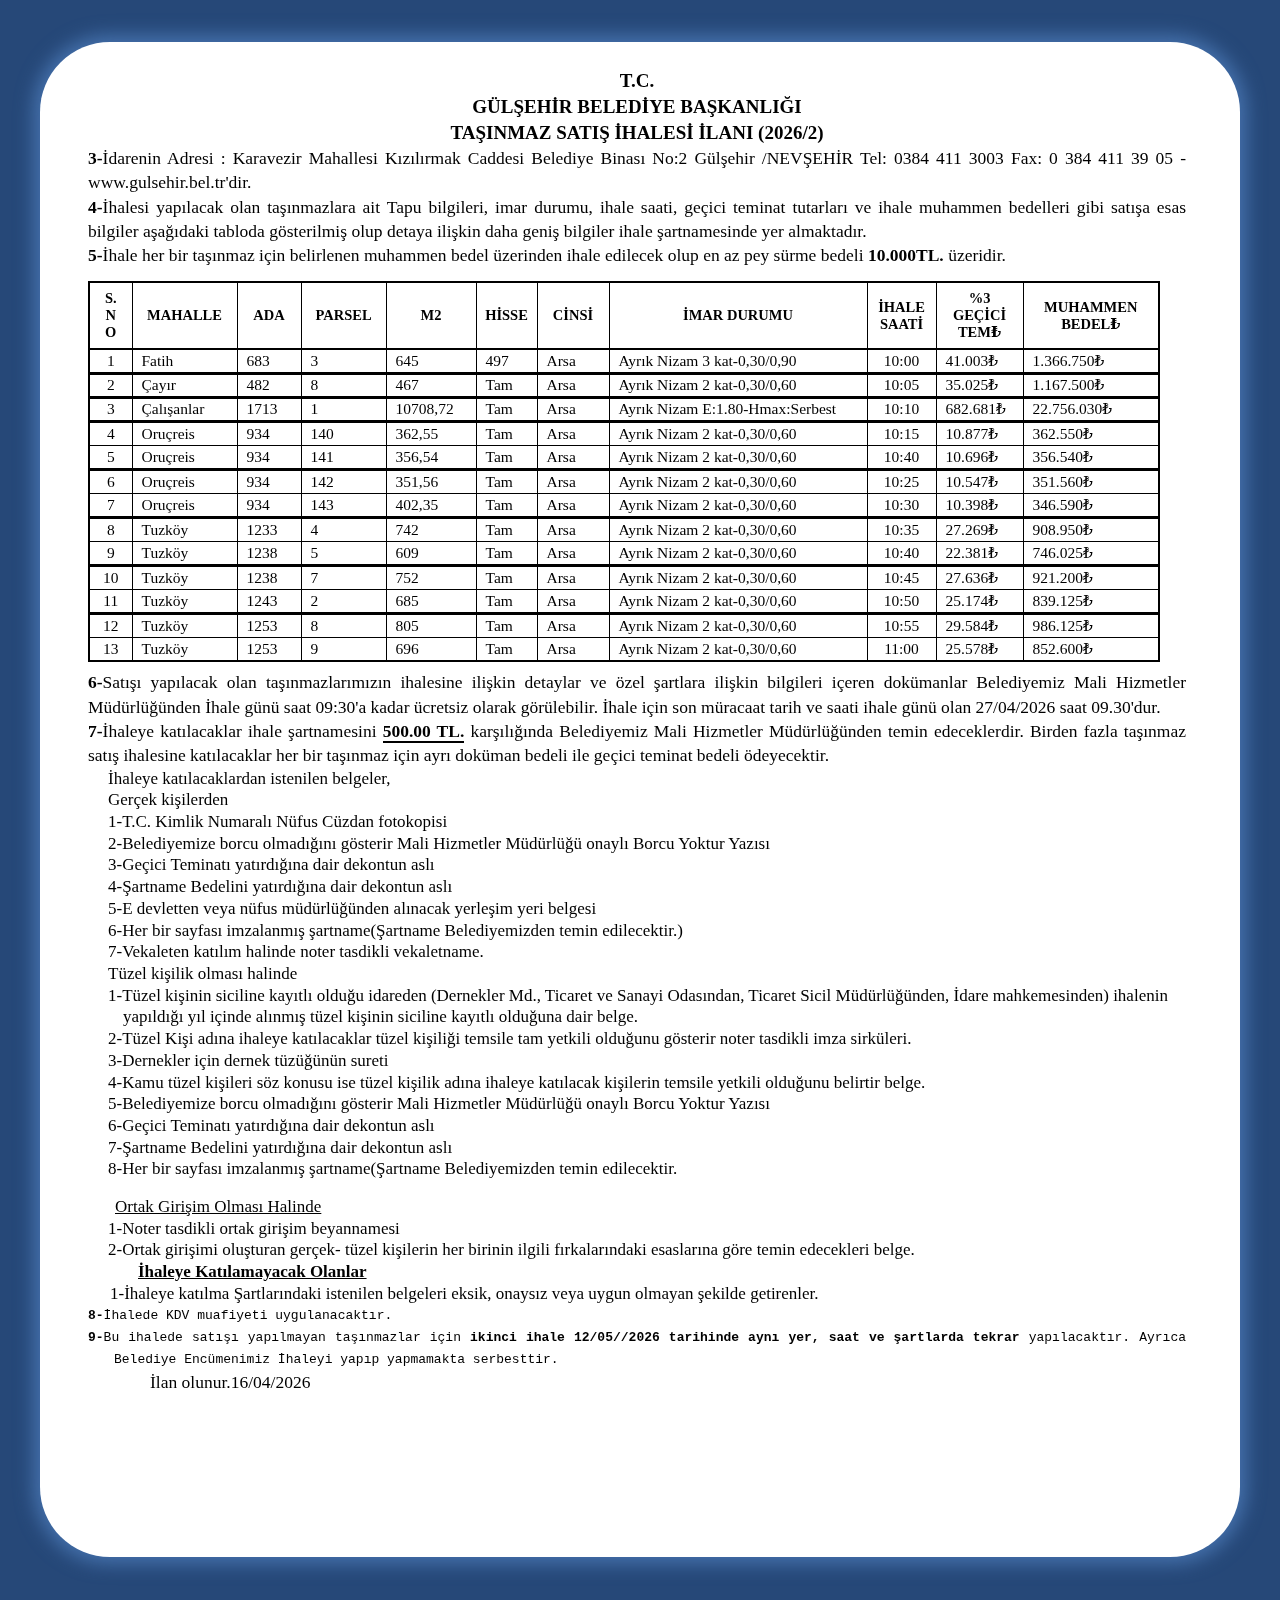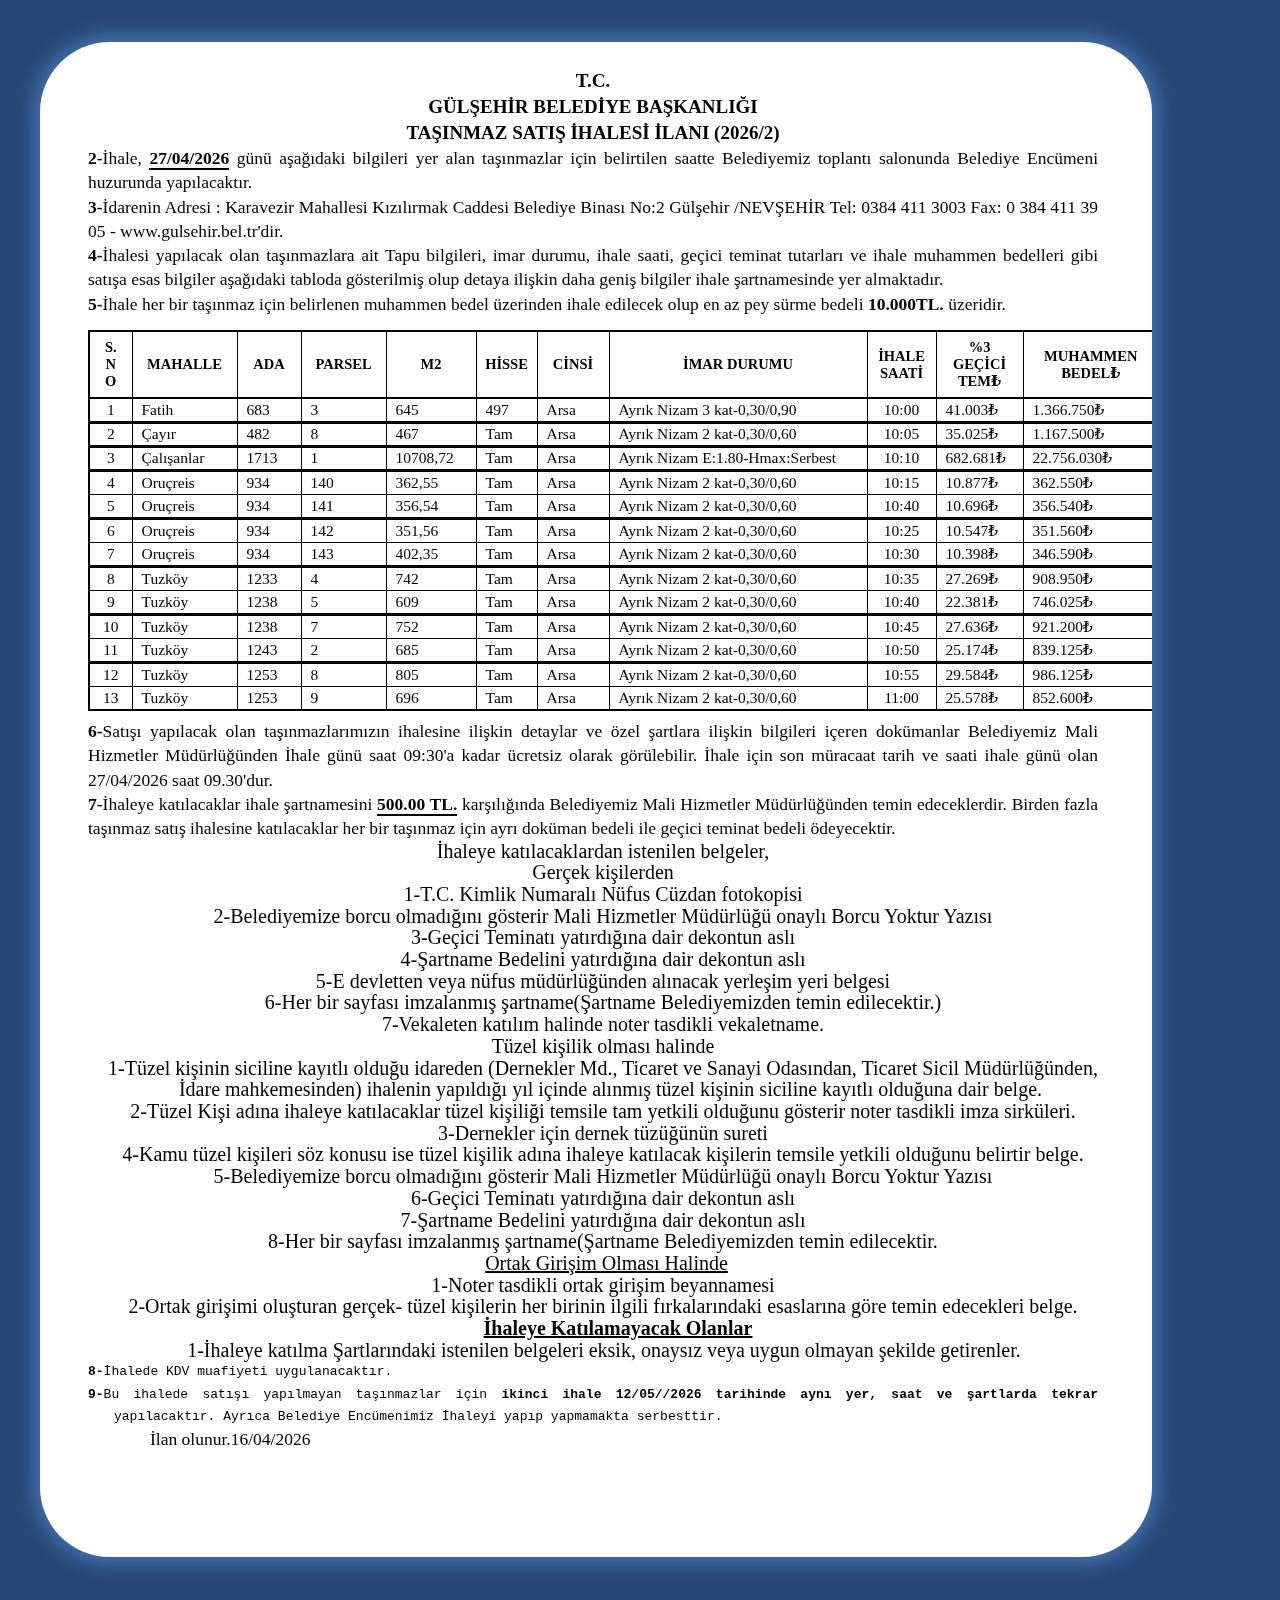--- a/index.html
+++ b/index.html
@@ -6,21 +6,21 @@
   body{
     width:1280px;height:1600px;
     background:#264878;
     font-family:"Liberation Serif","DejaVu Serif",serif;
     color:#000;
     position:relative;
     overflow:hidden;
   }
   .card{
     position:absolute;left:40px;top:42px;
-    width:1112px;height:1515px;
+    width:1200px;height:1515px;
     background:#ffffff;
     border-radius:70px;
     box-sizing:border-box;
     padding:26px 54px 0 48px;
     box-shadow:0 0 18px 7px rgba(84,134,198,0.65);
     overflow:hidden;
   }
   .title{text-align:center;font-weight:bold;font-size:19px;line-height:26px;}
   .para{margin:0;font-size:17.5px;line-height:24.3px;text-align:justify;}
   .para b{font-weight:bold;}
@@ -39,45 +39,44 @@
   }
   .tbl thead th{border-bottom:2.2px solid #000;}
   .tbl td{
     font-size:15.5px;height:24px;
     padding:1px 2px 1px 9px;vertical-align:middle;
     white-space:nowrap;overflow:hidden;
   }
   .tbl td.ctr{text-align:center;padding-left:2px;}
   .tbl tr.thick td{border-top-width:3px;}
   
-  .sec{margin:0;font-size:20px;line-height:21.7px;text-align:center;}
+  .sec{margin:0;font-size:17px;line-height:21.7px;}
   .p6{margin-top:8px;}
   .ind{margin-left:20px;}
   .ind .li{padding-left:15px;text-indent:-15px;}
   .h-ul{}
-  .h-ortak{margin-left:27px;text-decoration:underline;}
+  .h-ortak{margin-left:27px;text-decoration:underline;margin-top:16px;}
   .h-kat{margin-left:50px;font-weight:bold;text-decoration:underline;}
   .ind2{margin-left:22px;}
   .p89{font-size:13px;line-height:22.3px;font-family:Liberation Mono, monospace;}
   .p9{padding-left:26px;text-indent:-26px;}
   .footer-line{margin-left:62px;font-size:17.5px;line-height:22.3px;}
 </style>
 </head>
 <body>
 
 <div class="card">
 
   <div class="title">
     <div>T.C.</div>
     <div>GÜLŞEHİR BELEDİYE BAŞKANLIĞI</div>
     <div>TAŞINMAZ SATIŞ İHALESİ İLANI (2026/2)</div>
   </div>
 
 
-  <p class="para"><b>2-</b><span>İhale, </span><b class="ulb">27/04/2026</b><span> günü aşağıdaki bilgileri yer alan taşınmazlar için belirtilen saatte Belediyemiz toplantı salonunda Belediye Encümeni huzurunda yapılacaktır.</span></p>
 
   <p class="para"><b>3-</b><span>İdarenin Adresi : Karavezir Mahallesi Kızılırmak Caddesi Belediye Binası No:2 Gülşehir /NEVŞEHİR  Tel: 0384 411 3003 Fax: 0 384 411 39 05 - www.gulsehir.bel.tr'dir.</span></p>
 
   <p class="para"><b>4-</b><span>İhalesi yapılacak olan taşınmazlara ait Tapu bilgileri, imar durumu, ihale saati, geçici teminat tutarları ve ihale muhammen bedelleri gibi satışa esas bilgiler aşağıdaki tabloda gösterilmiş olup detaya ilişkin daha geniş bilgiler ihale şartnamesinde yer almaktadır.</span></p>
 
   <p class="para"><b>5-</b><span>İhale her bir taşınmaz için belirlenen muhammen bedel üzerinden ihale edilecek olup en az pey sürme bedeli </span><b>10.000TL.</b><span> üzeridir.</span></p>
 
   <table class="tbl">
     <colgroup>
       <col style="width:43px">

